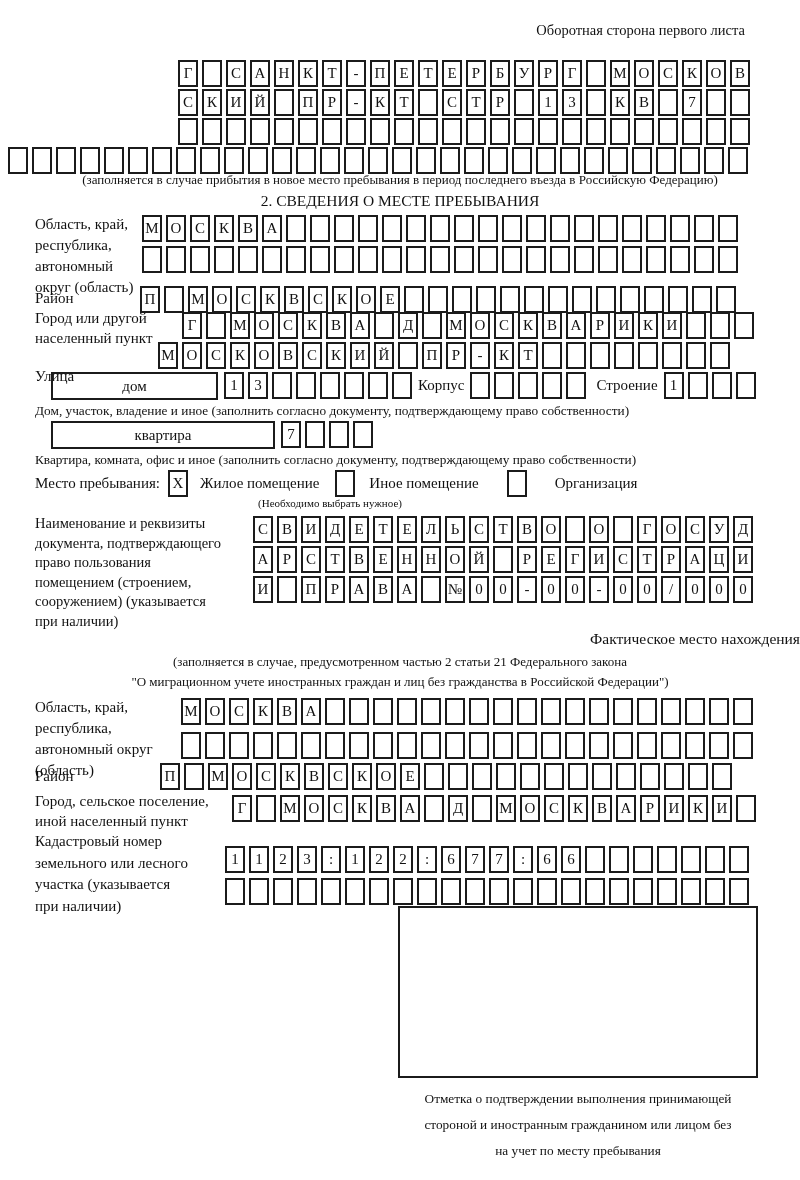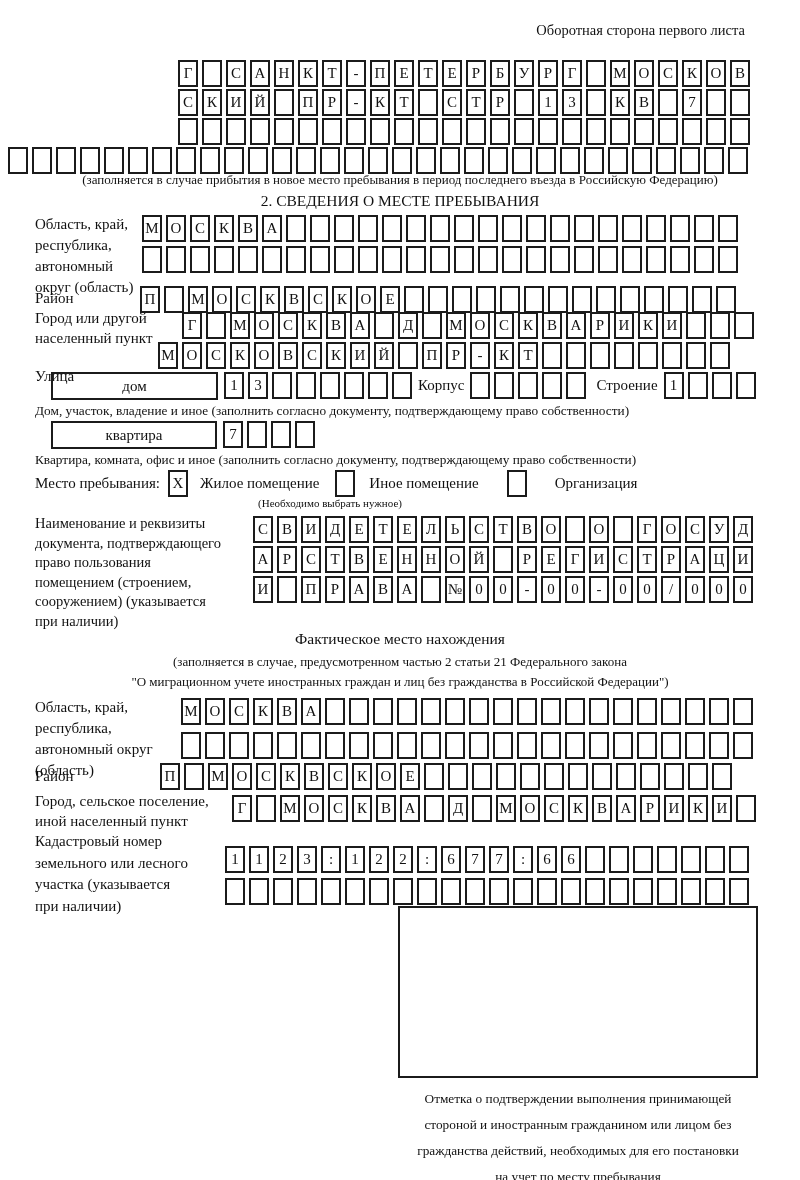--- a/index.html
+++ b/index.html
@@ -61,21 +61,21 @@
     <span class="bigbox" style="width:167px;">дом</span>
     <span class="cellrow" style="margin-left:6px;"><span class="cell">1</span><span class="cell">3</span><span class="cell"></span><span class="cell"></span><span class="cell"></span><span class="cell"></span><span class="cell"></span><span class="cell"></span></span>
     <span class="inlbl" style="margin-left:2px;margin-right:6px;">Корпус</span>
     <span class="cellrow"><span class="cell"></span><span class="cell"></span><span class="cell"></span><span class="cell"></span><span class="cell"></span></span>
     <span class="inlbl" style="margin-left:6px;margin-right:6px;">Строение</span>
     <span class="cellrow"><span class="cell">1</span><span class="cell"></span><span class="cell"></span><span class="cell"></span></span>
   </div>
   <div class="abs cap" style="top:403px;left:35px;">Дом, участок, владение и иное (заполнить согласно документу, подтверждающему право собственности)</div>
 
   <div class="abs flexrow" style="top:421px;left:34px;">
-    <span class="bigbox" style="width:166px;">квартира</span>
+    <span class="bigbox" style="width:224px;">квартира</span>
     <span class="cellrow" style="margin-left:6px;"><span class="cell">7</span><span class="cell"></span><span class="cell"></span><span class="cell"></span></span>
   </div>
   <div class="abs cap" style="top:452px;left:35px;">Квартира, комната, офис и иное (заполнить согласно документу, подтверждающему право собственности)</div>
 
   <div class="abs flexrow" style="top:470px;left:35px;">
     <span class="inlbl">Место пребывания:</span>
     <span class="cell" style="margin-left:8px;">X</span>
     <span class="inlbl" style="margin-left:8px;">Жилое помещение</span>
     <span class="cell" style="margin-left:16px;"></span>
     <span class="inlbl" style="margin-left:10px;">Иное помещение</span>
@@ -89,21 +89,21 @@
     <div>документа, подтверждающего</div>
     <div>право пользования</div>
     <div>помещением (строением,</div>
     <div>сооружением) (указывается</div>
     <div>при наличии)</div>
   </div>
   <div class="abs cellrow" style="top:516px;left:253px;"><span class="cell">С</span><span class="cell">В</span><span class="cell">И</span><span class="cell">Д</span><span class="cell">Е</span><span class="cell">Т</span><span class="cell">Е</span><span class="cell">Л</span><span class="cell">Ь</span><span class="cell">С</span><span class="cell">Т</span><span class="cell">В</span><span class="cell">О</span><span class="cell"></span><span class="cell">О</span><span class="cell"></span><span class="cell">Г</span><span class="cell">О</span><span class="cell">С</span><span class="cell">У</span><span class="cell">Д</span></div>
   <div class="abs cellrow" style="top:546px;left:253px;"><span class="cell">А</span><span class="cell">Р</span><span class="cell">С</span><span class="cell">Т</span><span class="cell">В</span><span class="cell">Е</span><span class="cell">Н</span><span class="cell">Н</span><span class="cell">О</span><span class="cell">Й</span><span class="cell"></span><span class="cell">Р</span><span class="cell">Е</span><span class="cell">Г</span><span class="cell">И</span><span class="cell">С</span><span class="cell">Т</span><span class="cell">Р</span><span class="cell">А</span><span class="cell">Ц</span><span class="cell">И</span></div>
   <div class="abs cellrow" style="top:576px;left:253px;"><span class="cell">И</span><span class="cell"></span><span class="cell">П</span><span class="cell">Р</span><span class="cell">А</span><span class="cell">В</span><span class="cell">А</span><span class="cell"></span><span class="cell">№</span><span class="cell">0</span><span class="cell">0</span><span class="cell">-</span><span class="cell">0</span><span class="cell">0</span><span class="cell">-</span><span class="cell">0</span><span class="cell">0</span><span class="cell">/</span><span class="cell">0</span><span class="cell">0</span><span class="cell">0</span></div>
 
-  <div class="abs center bold" style="top:630px;font-size:15.5px;">Фактическое место нахождения</div>
+  <div class="abs center bold" style="top:630px;font-size:15.5px;text-align:right;">Фактическое место нахождения</div>
   <div class="abs center small" style="top:654px;">(заполняется в случае, предусмотренном частью 2 статьи 21 Федерального закона</div>
   <div class="abs center small" style="top:674px;">"О миграционном учете иностранных граждан и лиц без гражданства в Российской Федерации")</div>
 
   <div class="abs lbl" style="top:697px;left:35px;">
     <div>Область, край,</div>
     <div>республика,</div>
     <div>автономный округ</div>
     <div>(область)</div>
   </div>
   <div class="abs cellrow" style="top:698px;left:181px;"><span class="cell">М</span><span class="cell">О</span><span class="cell">С</span><span class="cell">К</span><span class="cell">В</span><span class="cell">А</span><span class="cell"></span><span class="cell"></span><span class="cell"></span><span class="cell"></span><span class="cell"></span><span class="cell"></span><span class="cell"></span><span class="cell"></span><span class="cell"></span><span class="cell"></span><span class="cell"></span><span class="cell"></span><span class="cell"></span><span class="cell"></span><span class="cell"></span><span class="cell"></span><span class="cell"></span><span class="cell"></span></div>
@@ -124,17 +124,16 @@
     <div>участка (указывается</div>
     <div>при наличии)</div>
   </div>
   <div class="abs cellrow" style="top:846px;left:225px;"><span class="cell">1</span><span class="cell">1</span><span class="cell">2</span><span class="cell">3</span><span class="cell">:</span><span class="cell">1</span><span class="cell">2</span><span class="cell">2</span><span class="cell">:</span><span class="cell">6</span><span class="cell">7</span><span class="cell">7</span><span class="cell">:</span><span class="cell">6</span><span class="cell">6</span><span class="cell"></span><span class="cell"></span><span class="cell"></span><span class="cell"></span><span class="cell"></span><span class="cell"></span><span class="cell"></span></div>
   <div class="abs cellrow" style="top:878px;left:225px;"><span class="cell"></span><span class="cell"></span><span class="cell"></span><span class="cell"></span><span class="cell"></span><span class="cell"></span><span class="cell"></span><span class="cell"></span><span class="cell"></span><span class="cell"></span><span class="cell"></span><span class="cell"></span><span class="cell"></span><span class="cell"></span><span class="cell"></span><span class="cell"></span><span class="cell"></span><span class="cell"></span><span class="cell"></span><span class="cell"></span><span class="cell"></span><span class="cell"></span></div>
 
   <div class="abs stampbox" style="top:906px;left:398px;width:360px;height:172px;"></div>
   <div class="abs" style="top:1086px;left:388px;width:380px;text-align:center;font-size:13.3px;line-height:26px;">
     <div>Отметка о подтверждении выполнения принимающей</div>
     <div>стороной и иностранным гражданином или лицом без</div>
-    <div>гражданства действий, необходимых для его постановки</div>
     <div>на учет по месту пребывания</div>
   </div>
 
 </div>
 
 </body></html>

